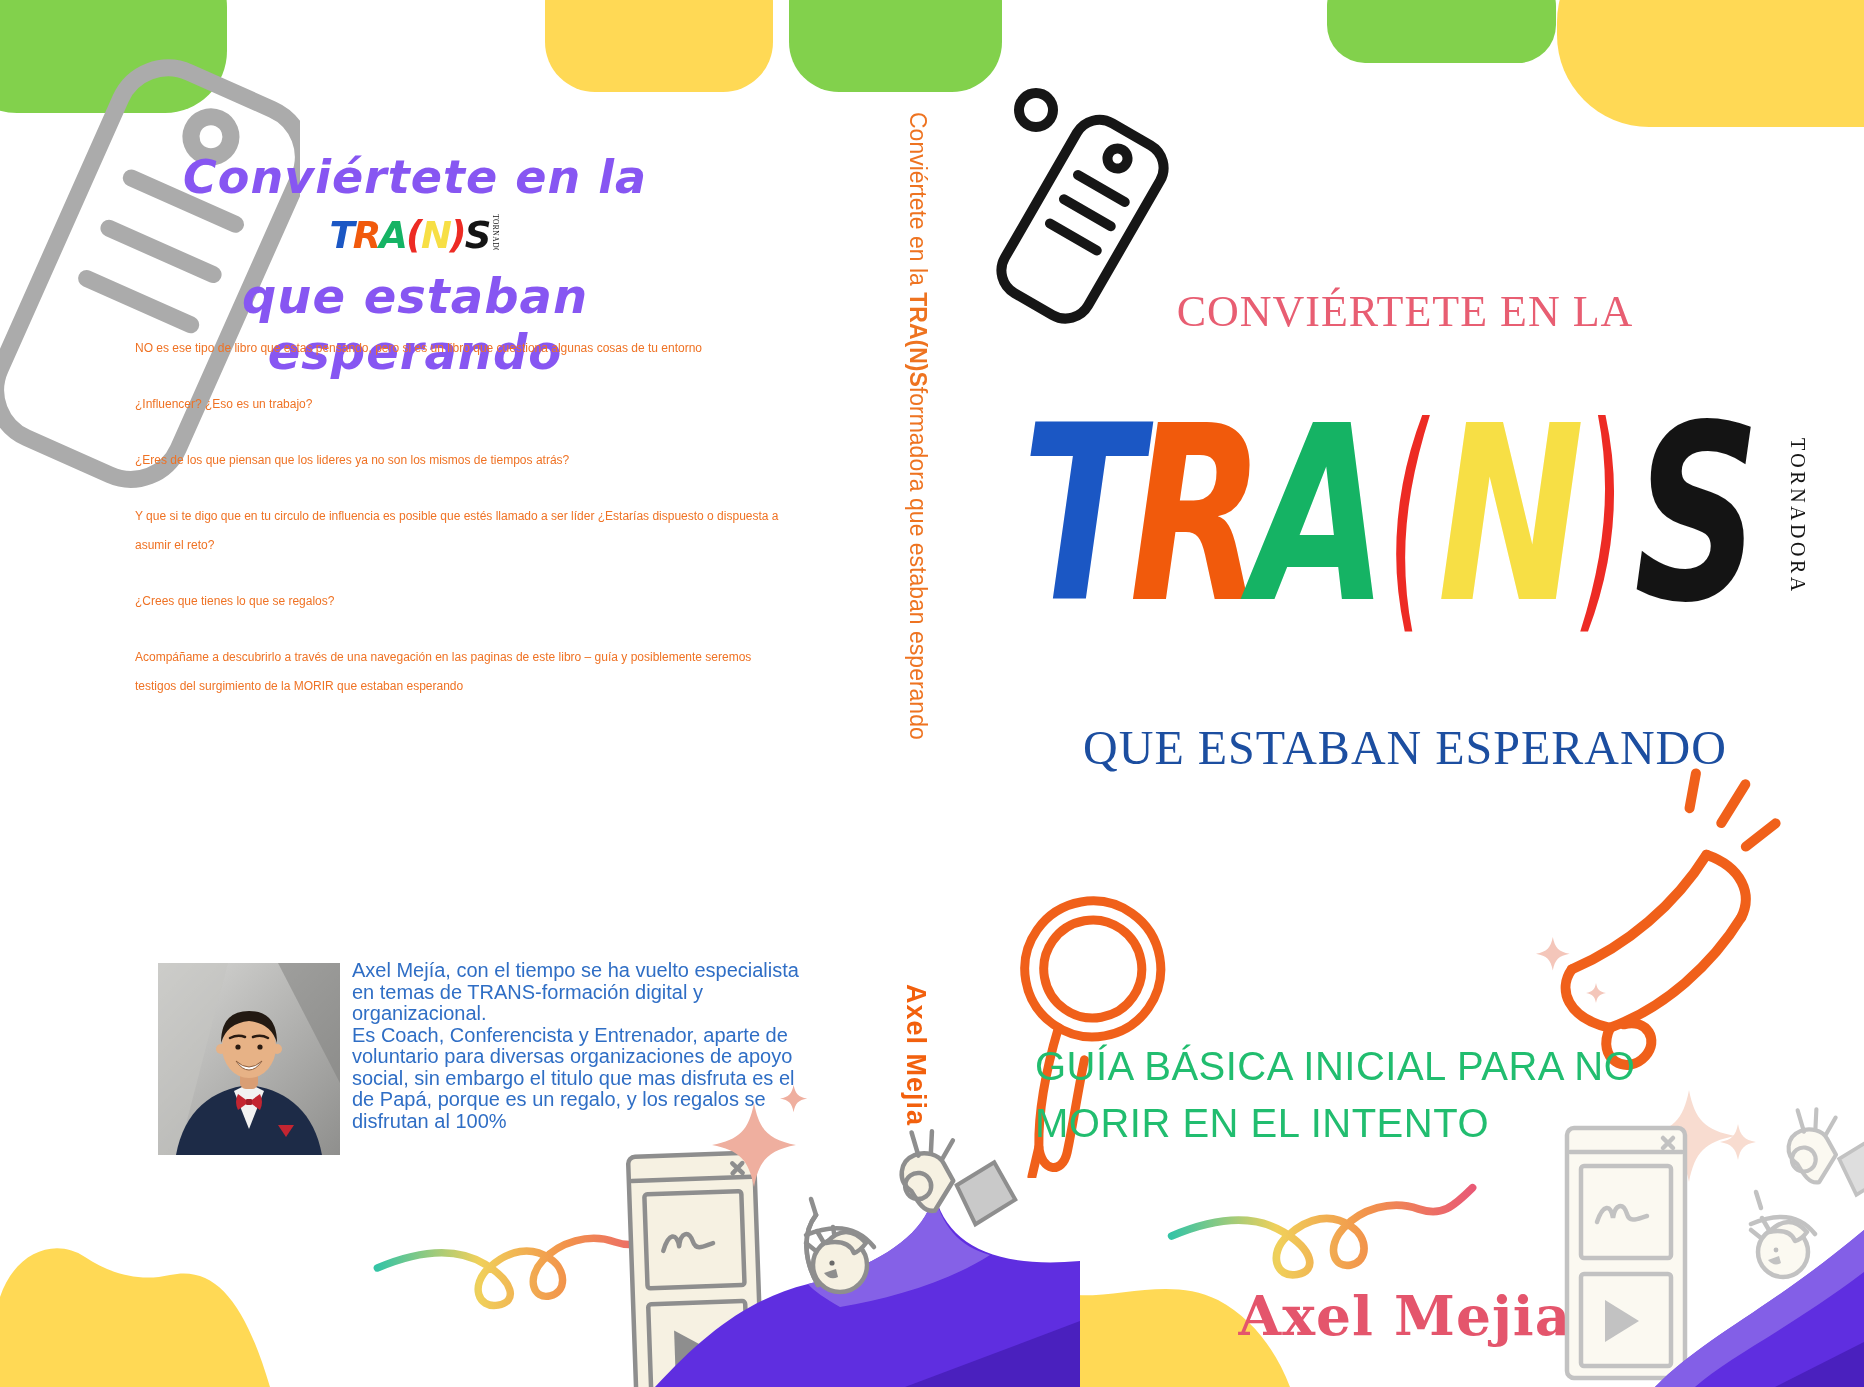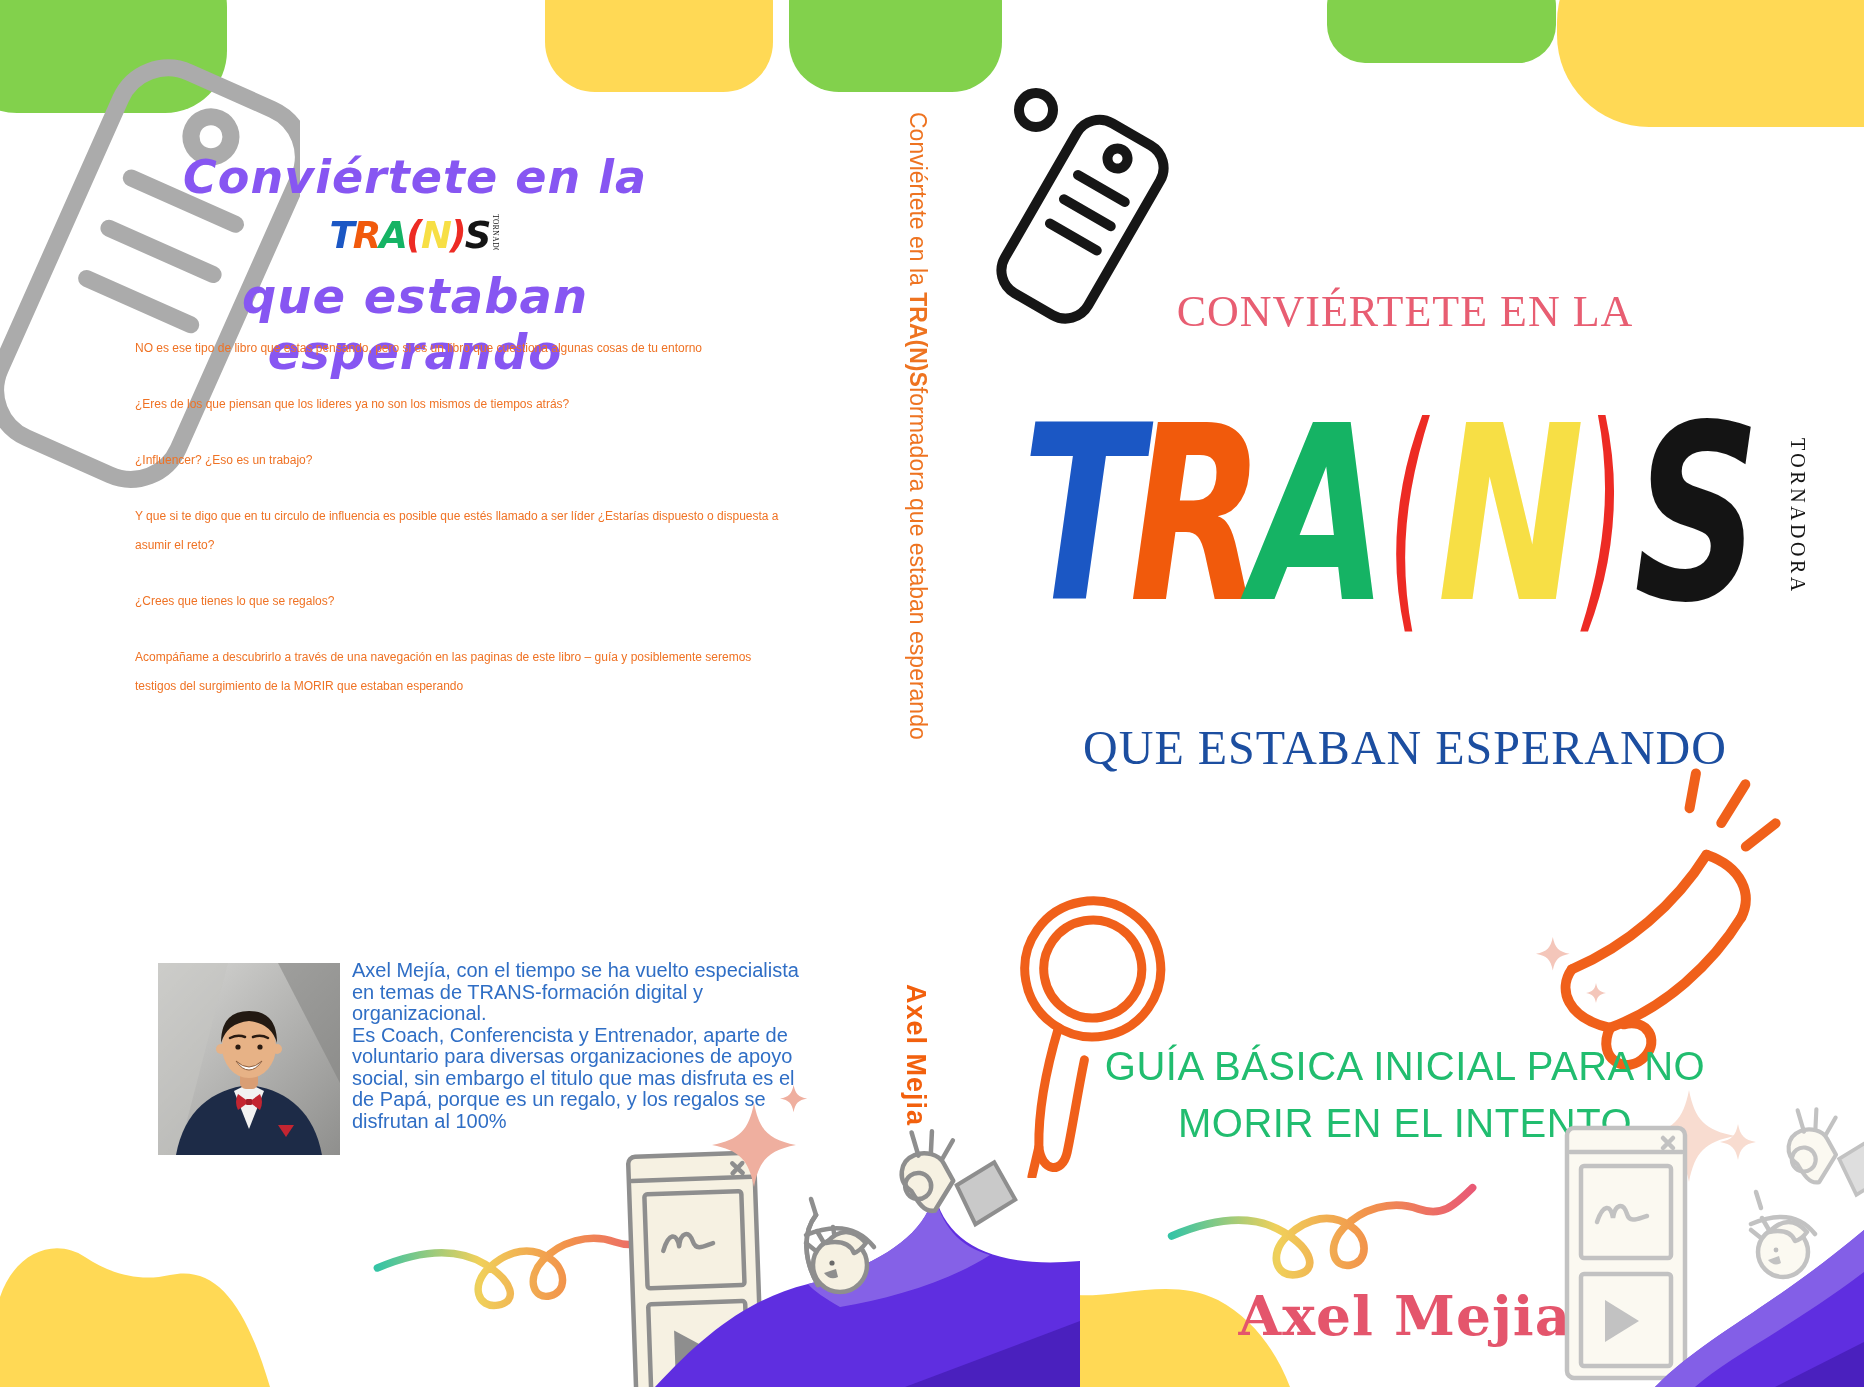--- a/index.html
+++ b/index.html
@@ -42,21 +42,21 @@
   #front-kicker{left:1030px;top:286px;width:750px;text-align:center;
                 font:400 44px "Liberation Serif",serif;color:var(--pink_kicker);letter-spacing:1px;}
   #front-trans{left:985px;top:402px;width:800px;height:225px;display:flex;align-items:center;
                justify-content:center;transform:scale(.78,1.08);}
   #front-trans span{font:italic 900 225px/200px "DejaVu Sans",sans-serif;letter-spacing:-16px;}
   #front-trans span.paren{font-weight:500;display:inline-block;transform:scaleX(.55);letter-spacing:-8px;}
   #front-side{left:1786px;top:438px;height:250px;writing-mode:vertical-rl;
               font:400 20px "Liberation Serif",serif;letter-spacing:3.5px;color:#141414;}
   #front-sub{left:1030px;top:720px;width:750px;text-align:center;
              font:400 48px "Liberation Serif",serif;color:var(--blue_subtitle);letter-spacing:1px;}
-  #front-tag{left:1035px;top:1038px;width:740px;text-align:center;
+  #front-tag{left:1035px;top:1038px;width:740px;text-align:left;
              font:400 40px "Liberation Sans",sans-serif;color:var(--green_tagline);line-height:1.42;letter-spacing:.5px;}
   #front-author{left:1035px;top:1283px;width:740px;text-align:center;
                 font:700 55px "DejaVu Serif",serif;color:var(--pink_author);letter-spacing:1px;}
 
   
   .doo{stroke:var(--doodle_orange);stroke-width:10;fill:none;stroke-linecap:round;stroke-linejoin:round;}
   .doo9{stroke:var(--doodle_orange);stroke-width:9;fill:none;stroke-linecap:round;}
   .tagg{stroke:var(--tag_gray);stroke-width:17;fill:none;stroke-linecap:round;}
   .tagb{stroke:var(--tag_black);stroke-width:10;fill:none;stroke-linecap:round;}
   .sk{stroke:var(--sketch_stroke);stroke-width:4.5;fill:none;stroke-linecap:round;stroke-linejoin:round;}
@@ -113,22 +113,22 @@
     <div id="back-title" class="abs">
       <div class="script">Conviértete en la</div>
       <div class="trans-mini-row">
         <span class="trans-mini"><span style="color: rgb(27, 87, 196);">T</span><span style="color: rgb(241, 90, 12);">R</span><span style="color: rgb(21, 179, 100);">A</span><span class="paren" style="color: rgb(237, 43, 36);">(</span><span style="color: rgb(247, 223, 69);">N</span><span class="paren" style="color: rgb(237, 43, 36);">)</span><span style="color: rgb(20, 20, 20);">S</span></span><span class="mini-side">TORNADORA</span>
       </div>
       <div class="script l3">que estaban esperando</div>
     </div>
 
     <div id="back-paras" class="abs">
         <p>NO es ese tipo de libro que estas pensando, pero si es un libro que cuestiona algunas cosas de tu entorno</p>
+        <p>¿Influencer? ¿Eso es un trabajo?</p>
         <p>¿Eres de los que piensan que los lideres ya no son los mismos de tiempos atrás?</p>
-        <p>¿Influencer? ¿Eso es un trabajo?</p>
         <p>Y que si te digo que en tu circulo de influencia es posible que estés llamado a ser líder ¿Estarías dispuesto o dispuesta a asumir el reto?</p>
         <p>¿Crees que tienes lo que se regalos?</p>
         <p>Acompáñame a descubrirlo a través de una navegación en las paginas de este libro – guía y posiblemente seremos testigos del surgimiento de la MORIR que estaban esperando</p>
       </div>
 
     <svg id="photo" class="abs" viewBox="0 0 182 192">
       <rect width="182" height="192" fill="url(#gph)"></rect>
       <polygon points="0,0 70,0 20,192 0,192" fill="#C4C4C2" opacity=".6"></polygon>
       <polygon points="120,0 182,0 182,120" fill="#7E7E7C" opacity=".5"></polygon>
       <path d="M18,192 C26,148 54,126 91,122 C128,126 156,148 164,192 Z" fill="#1D2B47"></path>

